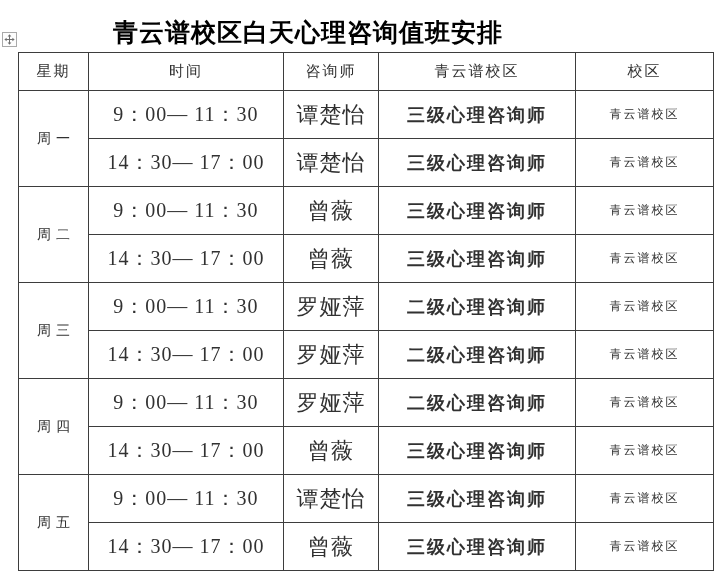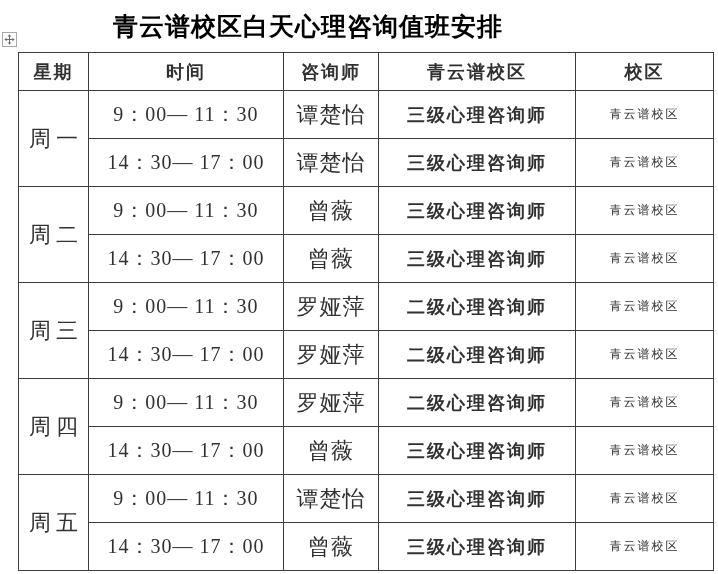--- a/index.html
+++ b/index.html
@@ -10,21 +10,21 @@
   .page {
     position: relative;
     width: 718px;
     height: 574px;
     background: #ffffff;
     font-family: "Liberation Serif", "DejaVu Serif", serif;
     overflow: hidden;
   }
   .doc-title {
     position: absolute;
-    top: 10px;
+    top: 16px;
     left: 0;
     width: 616px;
     text-align: center;
     font-size: 25px;
     font-weight: 700;
     color: #000000;
     letter-spacing: 1px;
     white-space: nowrap;
   }
   .move-handle {
@@ -56,26 +56,26 @@
     text-align: center;
     vertical-align: middle;
     padding: 0;
     color: #313131;
     overflow: hidden;
     white-space: nowrap;
   }
   tr.head-row { height: 38px; }
   tr.data-row { height: 48px; }
   th.col-head {
-    font-weight: 700;
-    font-size: 18px;
+    font-weight: 400;
+    font-size: 15px;
     letter-spacing: 2px;
   }
   td.day-cell {
-    font-size: 22px;
+    font-size: 14px;
     letter-spacing: 5px;
     text-indent: 5px;
     margin-top: 40px;
   }
   td.time-cell {
     font-size: 20px;
     letter-spacing: 1px;
   }
   td.counselor-cell {
     font-size: 22px;

